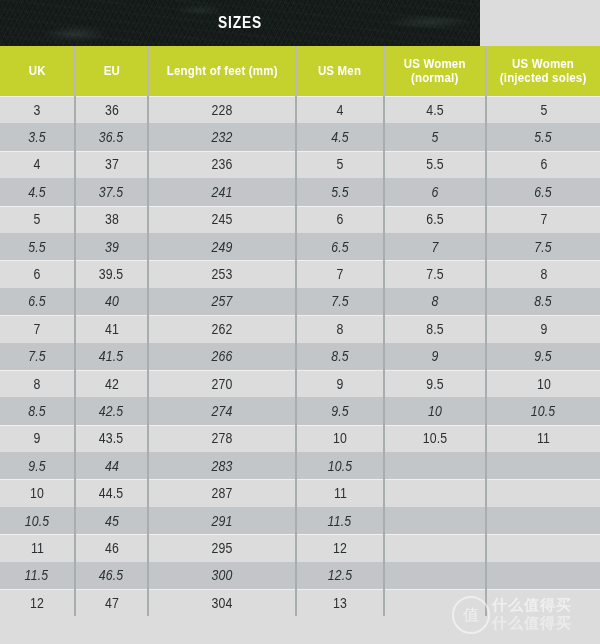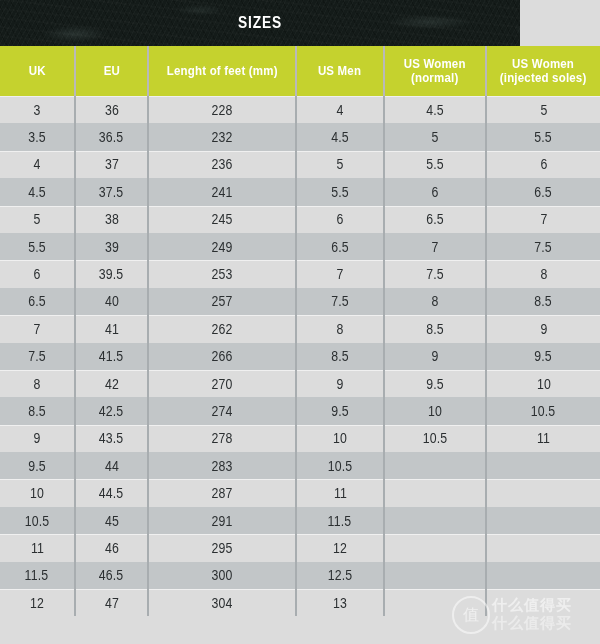--- a/index.html
+++ b/index.html
@@ -6,21 +6,21 @@
   html,body{margin:0;padding:0;}
   body{
     width:600px;height:644px;overflow:hidden;
     font-family:"Liberation Sans", sans-serif;
     background:#dcdcdc;
   }
   #root{position:relative;width:600px;height:644px;overflow:hidden;}
 
   
   .titlebar{
-    position:relative;height:46px;width:520px;overflow:hidden;
+    position:relative;height:46px;width:480px;overflow:hidden;
     background:
       radial-gradient(ellipse 120px 40px at 90px 30px, rgba(255,255,255,.055), rgba(255,255,255,0) 70%),
       radial-gradient(ellipse 150px 34px at 350px 14px, rgba(190,215,210,.075), rgba(255,255,255,0) 72%),
       radial-gradient(ellipse 110px 30px at 520px 38px, rgba(200,220,215,.065), rgba(255,255,255,0) 70%),
       radial-gradient(ellipse 90px 26px at 255px 40px, rgba(180,205,200,.05), rgba(255,255,255,0) 70%),
       linear-gradient(100deg,#070a09 0%, #0d1211 14%, #1c2522 34%, #232d2a 50%, #1a2320 68%, #10१5१3 84%, #080b0a 100%);
     background-color:#141b19;
   }
   .tb-grain{
     position:absolute;inset:0;
@@ -77,21 +77,21 @@
     text-align:center;vertical-align:middle;
     font-size:14px;color:#2b2f31;
     font-family:"Liberation Sans Narrow","Liberation Sans",sans-serif;
     border-right:2px solid #a8adb0;
     letter-spacing:.2px;
   }
   tbody td:last-child{border-right:none;}
   tbody td span{transform:scaleX(.88);display:inline-block;}
 
   tbody tr.odd td{background:#dcdcdc;}
-  tbody tr.even td{background:#c2c6c8;}
+  tbody tr.even td{background:#c2c6c8;font-style:italic;}
   tbody tr.odd td{box-shadow:inset 0 1px 0 #f0f0f0;}
 
   
   .watermark{
     position:absolute;right:4px;bottom:2px;width:150px;height:54px;
     pointer-events:none;opacity:.62;
   }
   .wm-badge{
     position:absolute;left:6px;top:8px;width:34px;height:34px;border-radius:50%;
     border:2px solid rgba(255,255,255,.85);

